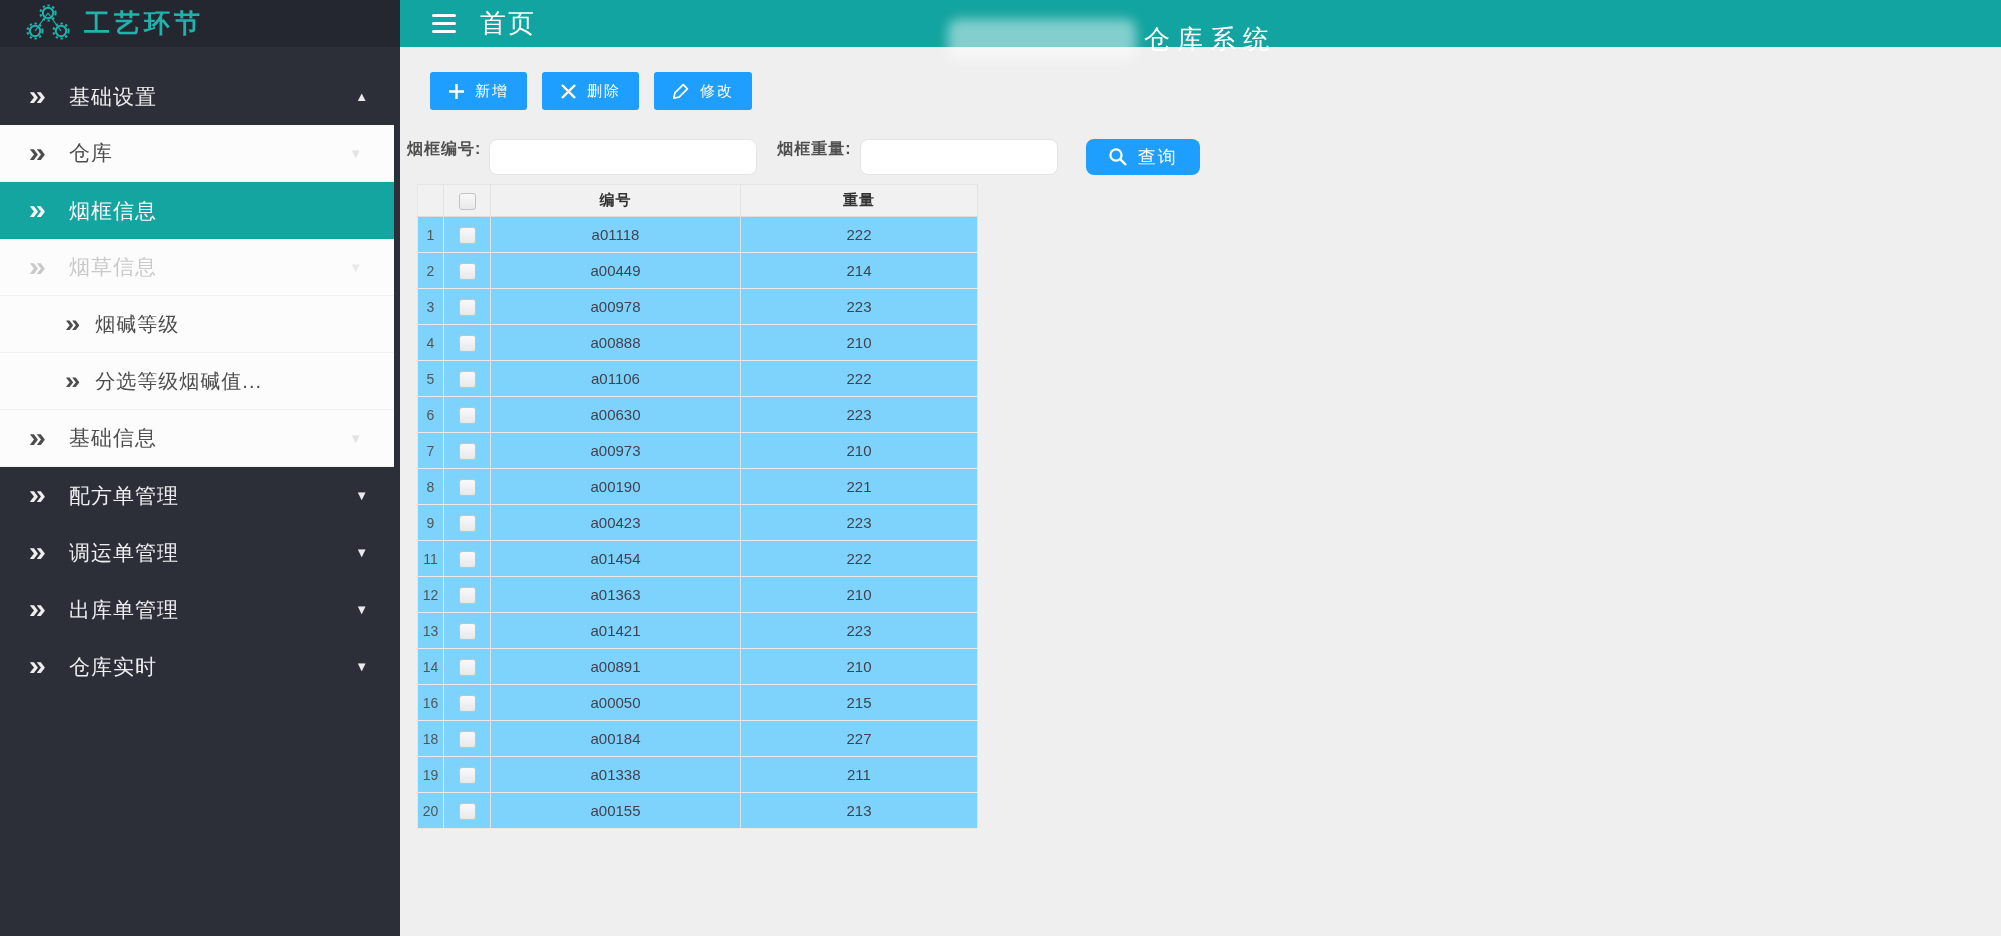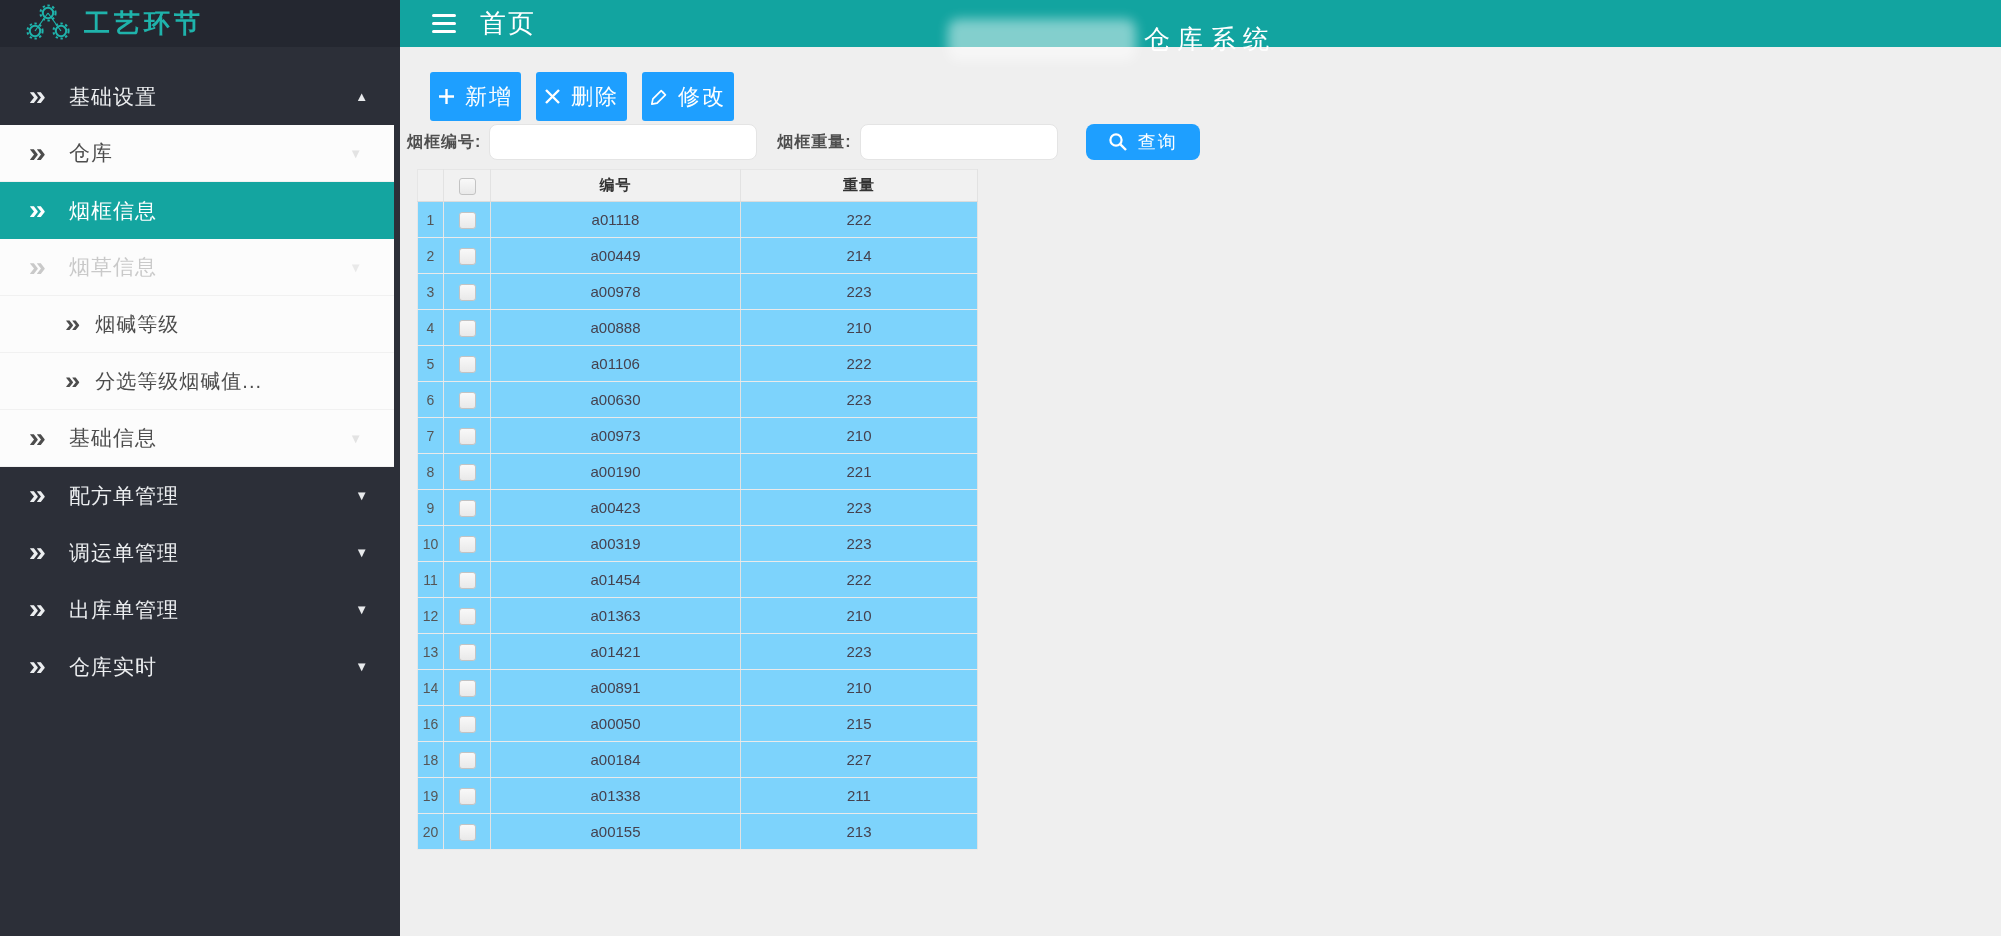--- a/index.html
+++ b/index.html
@@ -53,28 +53,28 @@
     align-items:center; }
   .redacted { width:188px; height:42px; background:rgba(255,255,255,0.48);
     filter:blur(6px); border-radius:10px; }
   .system-title { color:#fff; font-size:26px; letter-spacing:7px; margin-left:8px;
     font-weight:500; white-space:nowrap; }
 
   .content { padding-top:25px; }
 
   
   .toolbar { margin-left:30px; display:flex; gap:15px; }
-  .btn { height:49px; background:#1e9fff; border:none; border-radius:3px;
-    color:#fff; font-size:22px; display:inline-flex; align-items:center;
-    padding:0 8px; gap:10px; cursor:pointer;
+  .btn { height:38px; background:#1e9fff; border:none; border-radius:3px;
+    color:#fff; font-size:15px; display:inline-flex; align-items:center;
+    padding:0 18px; gap:10px; cursor:pointer;
     font-family:"Liberation Sans","DejaVu Sans",sans-serif; letter-spacing:2px; }
   .btn svg { display:block; }
 
   
-  .searchbar { margin-left:7px; margin-top:3px; display:flex; align-items:center; }
+  .searchbar { margin-left:7px; margin-top:29px; display:flex; }
   .searchbar label { font-size:16px; color:#4f4f4f; font-weight:bold;
     letter-spacing:1px; }
   .searchbar input { height:36px; background:#fff; border:1px solid #e4e4e4;
     border-radius:8px; margin-left:8px; padding:0 10px; font-size:16px;
     color:#333; outline:none;
     font-family:"Liberation Sans","DejaVu Sans",sans-serif; }
   .inp-code { width:268px; }
   .inp-weight { width:198px; margin-right:28px; }
   .lbl-weight { margin-left:20px; }
   .btn-query { height:36px; border-radius:8px; font-size:18px; padding:0 22px; }
@@ -326,28 +326,20 @@
 
           <tr>
             <td class="num">9</td>
             <td>
               <span class="checkbox"></span>
             </td>
             <td>a00423</td>
             <td>223</td>
           </tr>
 
-          <tr>
-            <td class="num">10</td>
-            <td>
-              <span class="checkbox"></span>
-            </td>
-            <td>a00319</td>
-            <td>223</td>
-          </tr>
 
           <tr>
             <td class="num">11</td>
             <td>
               <span class="checkbox"></span>
             </td>
             <td>a01454</td>
             <td>222</td>
           </tr>
 

